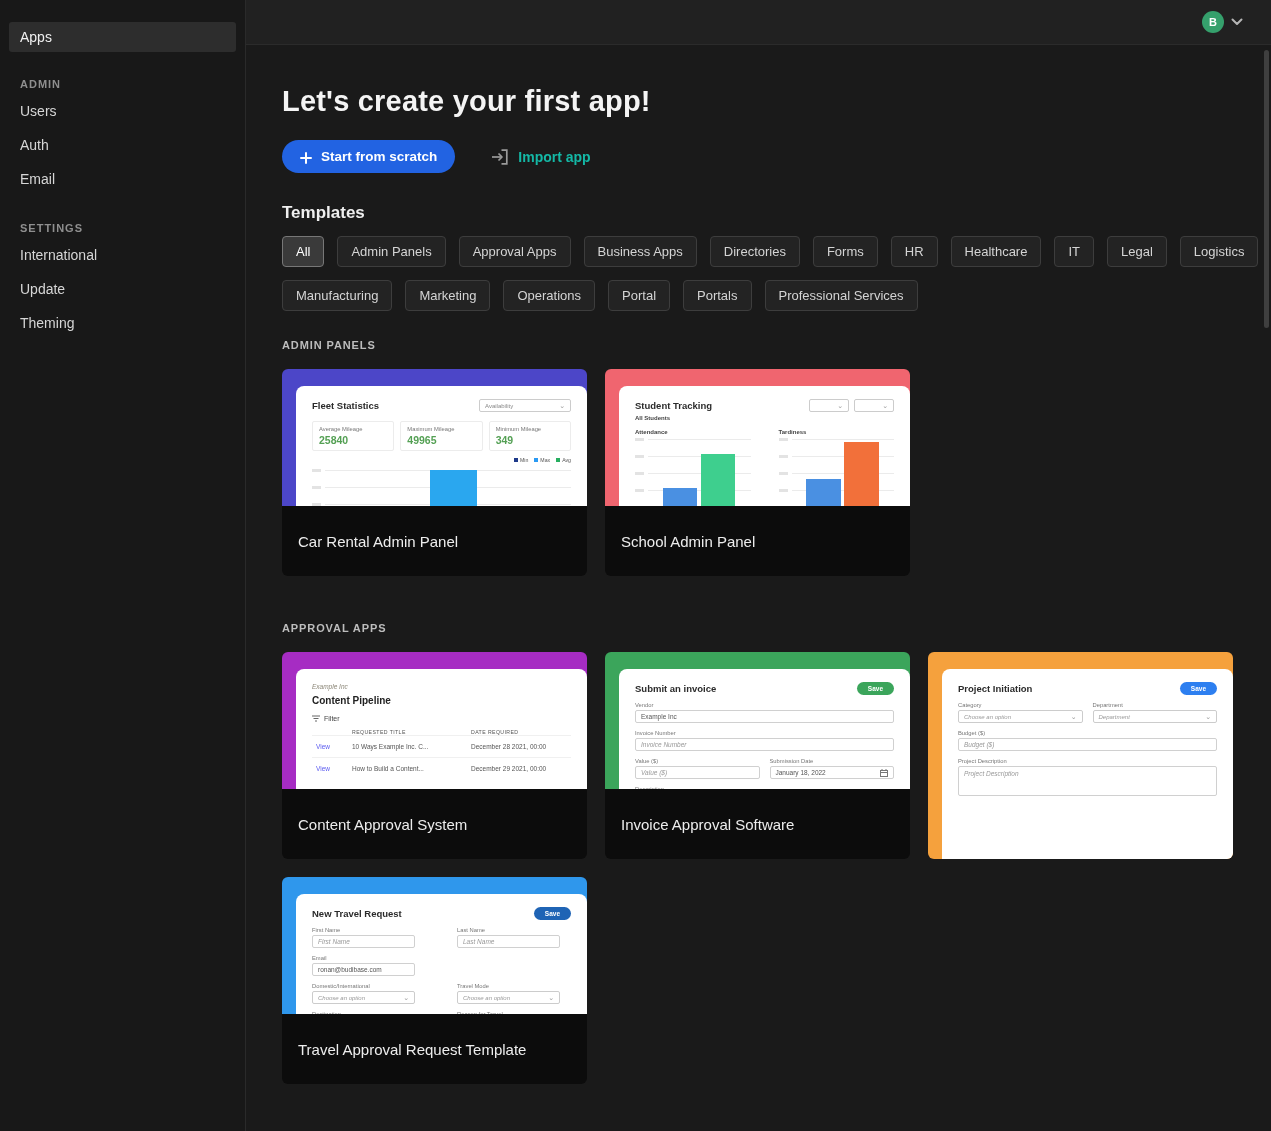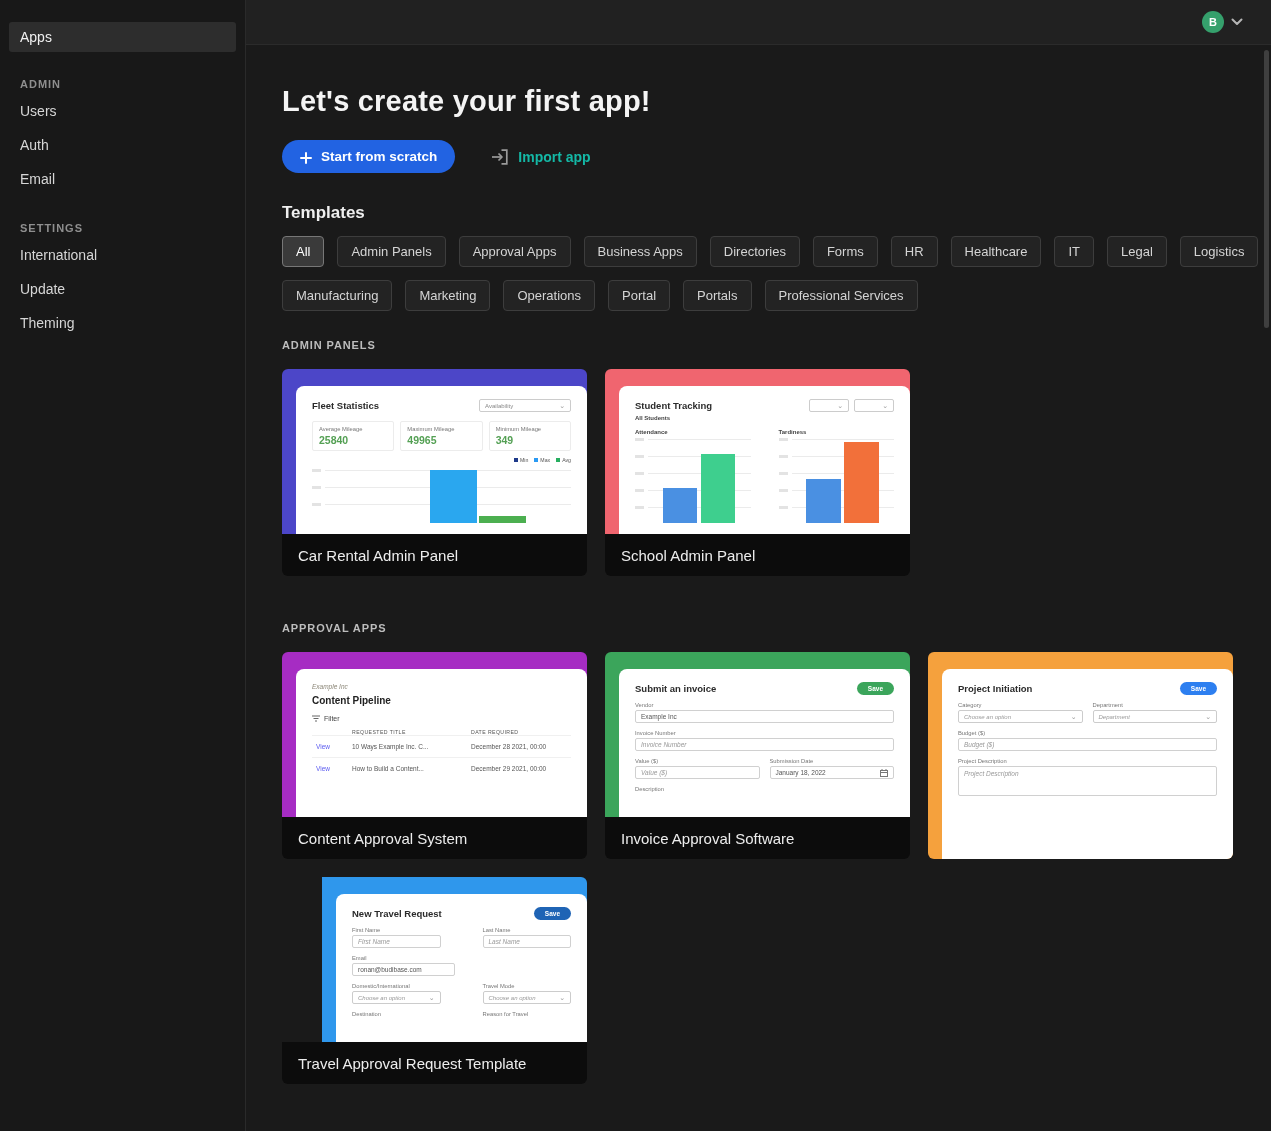--- a/index.html
+++ b/index.html
@@ -45,21 +45,21 @@
   .section-label { font-size:11px; font-weight:700; letter-spacing:.9px; color:#bdbdbd; }
   .sl-admin { margin-top:28px; }
   .sl-approval { margin-top:46px; }
   .cards { display:flex; flex-wrap:wrap; gap:18px; margin-top:18px; width:951px; }
 
   .card { width:305px; height:207px; border-radius:6px; overflow:hidden; display:flex;
     flex-direction:column; cursor:pointer; }
   .preview { flex:1; position:relative; }
   .panel { position:absolute; left:14px; top:17px; right:0; bottom:0; background:#fff;
     border-radius:8px 8px 0 0; padding:13px 16px 0; overflow:hidden; color:#333; }
-  .caption { height:42px; flex-shrink:0; background:#0c0c0c; display:flex; align-items:center;
+  .caption { height:70px; flex-shrink:0; background:#0c0c0c; display:flex; align-items:center;
     padding:0 16px; font-size:15px; color:#ededed; }
 
   
   .p-row { display:flex; align-items:center; justify-content:space-between; }
   .p-title { font-size:9.5px; font-weight:700; color:#2b2b2b; }
   .mini-select { height:13px; border:1px solid #ccc; border-radius:2px; display:flex;
     align-items:center; justify-content:space-between; padding:0 5px; font-size:6px; color:#888; background:#fff; }
   .chev { font-size:7px; color:#999; line-height:4px; }
   .mini-label { font-size:5.8px; color:#777; margin-bottom:2px; }
   .mini-input { height:13px; border:1px solid #d0d0d0; border-radius:2px; display:flex;
@@ -405,21 +405,21 @@
                 <div class="mini-label">Project Description</div>
                 <div class="mini-input" style="height:30px;align-items:flex-start;padding-top:3px">
                   <span class="ph">Project Description</span>
                 </div>
               </div>
             </div>
           </div>
         </div>
 
         <div class="card">
-          <div class="preview" style="background: rgb(47, 151, 236); margin-left: 40px;">
+          <div class="preview" style="background: rgb(47, 151, 236);">
             <div class="panel">
               <div class="p-row">
                 <div class="p-title">New Travel Request</div>
                 <div class="pill" style="background: rgb(31, 100, 181);">Save</div>
               </div>
               <div class="tv-grid">
                 <div class="tv-col">
                   <div class="mini-label">First Name</div>
                   <div class="mini-input">
                       <span class="ph">First Name</span>

